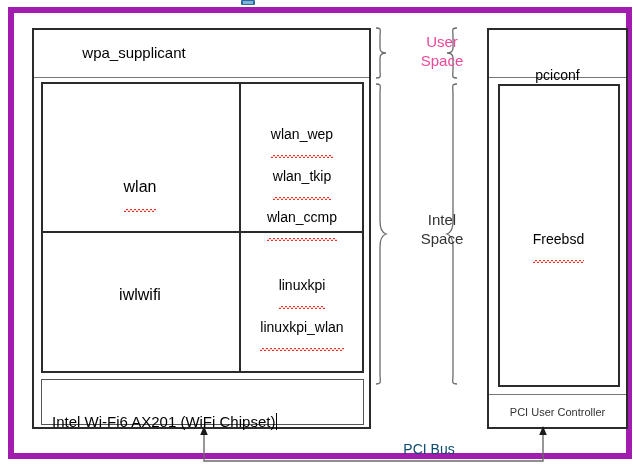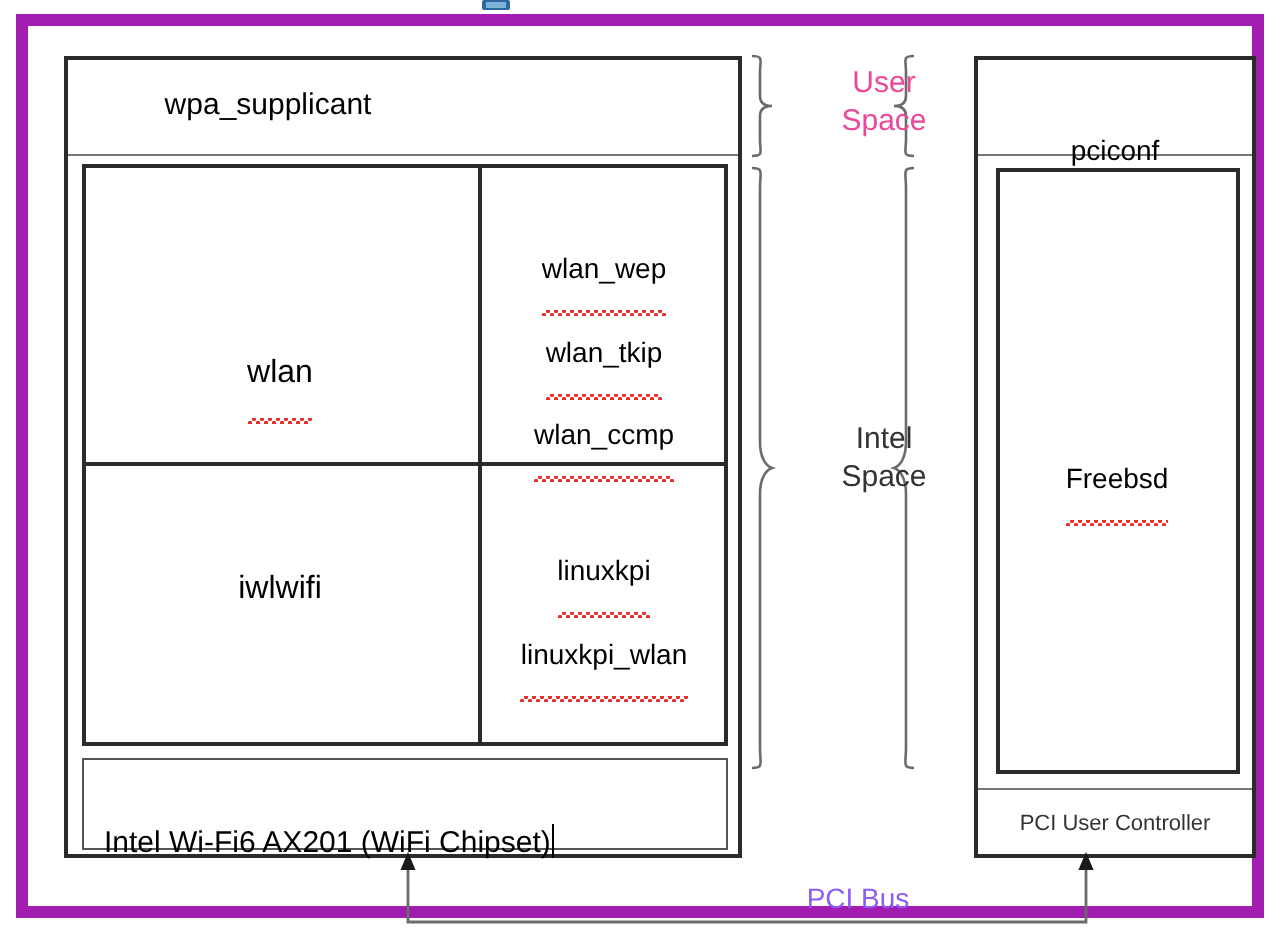--- a/index.html
+++ b/index.html
@@ -120,21 +120,21 @@
 
   
   .brace { position: absolute; }
   #brace-user-l   { left: 359px; top: 14px;  width: 22px; height: 52px; }
   #brace-user-r   { left: 424px; top: 14px;  width: 22px; height: 52px; }
   #brace-kern-l   { left: 359px; top: 70px;  width: 22px; height: 302px; }
   #brace-kern-r   { left: 424px; top: 70px;  width: 22px; height: 302px; }
 
   
   #pci-bus { position: absolute; left: 180px; top: 410px; width: 360px; height: 48px; }
-  #t-pci-bus { left: 370px; top: 428px; width: 90px; font-size: 14px; color:#8b5cf6; }
+  #t-pci-bus { left: 370px; top: 428px; width: 90px; font-size: 14px; color:#0c4a6e; }
 
   
   .caret {
     display: inline-block;
     width: 1px;
     height: 17px;
     background: #000;
     vertical-align: -3px;
     margin-left: 1px;
   }

